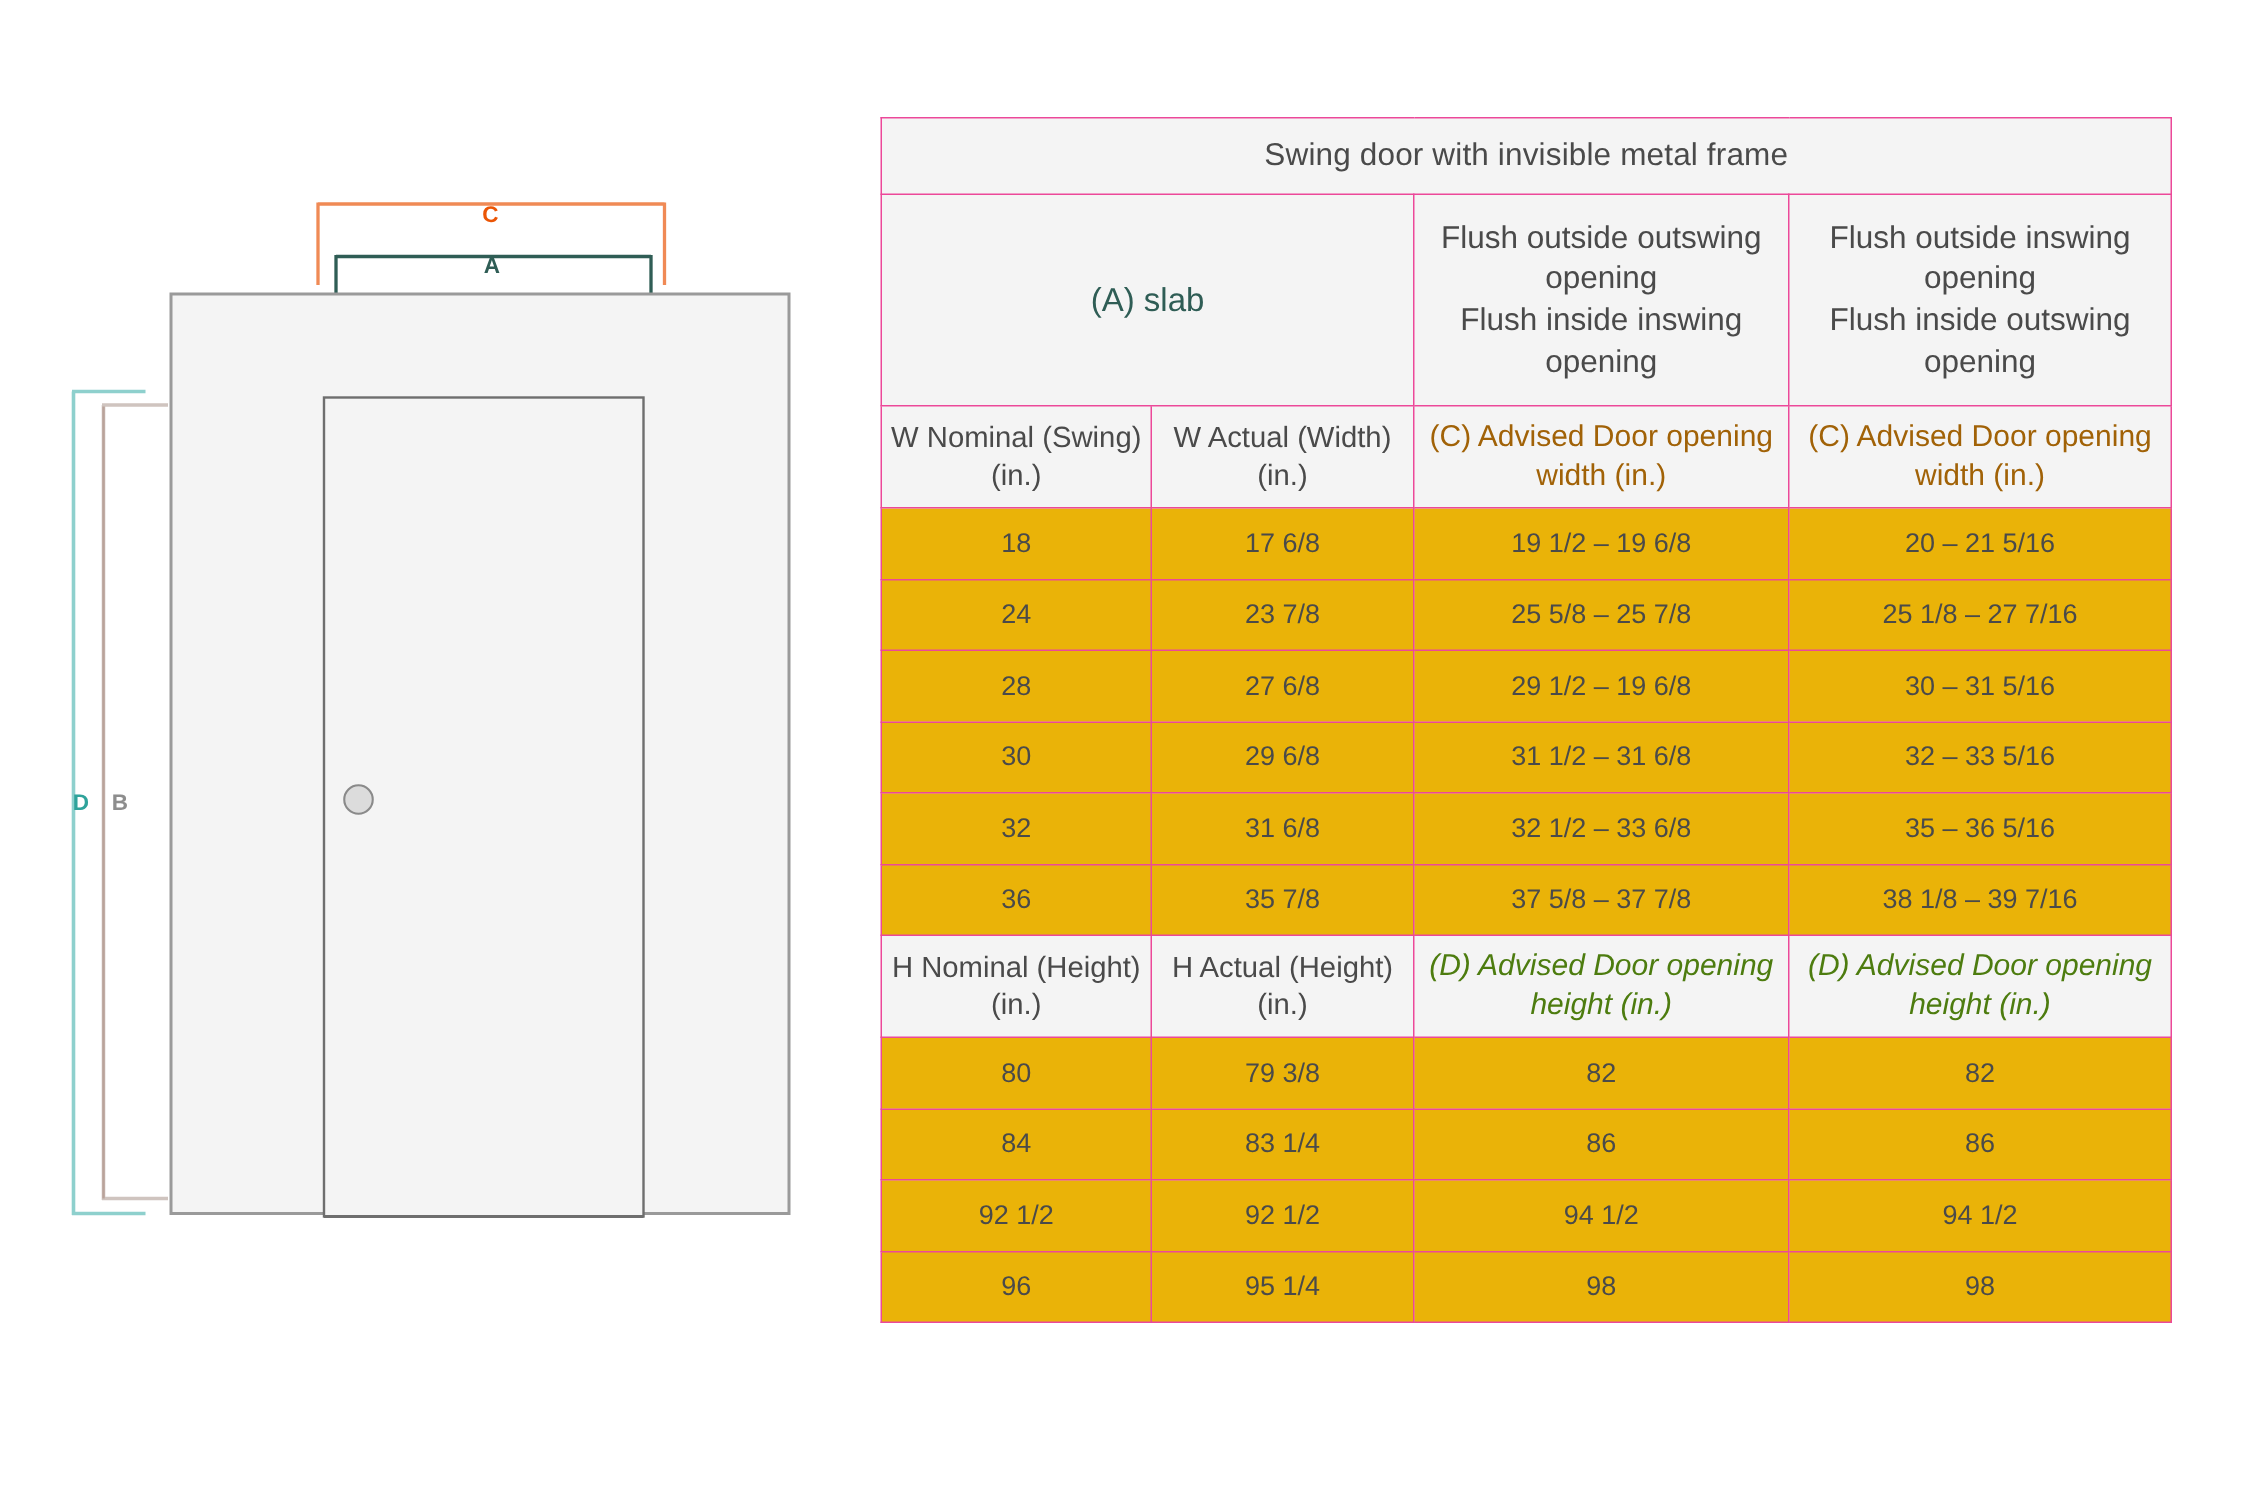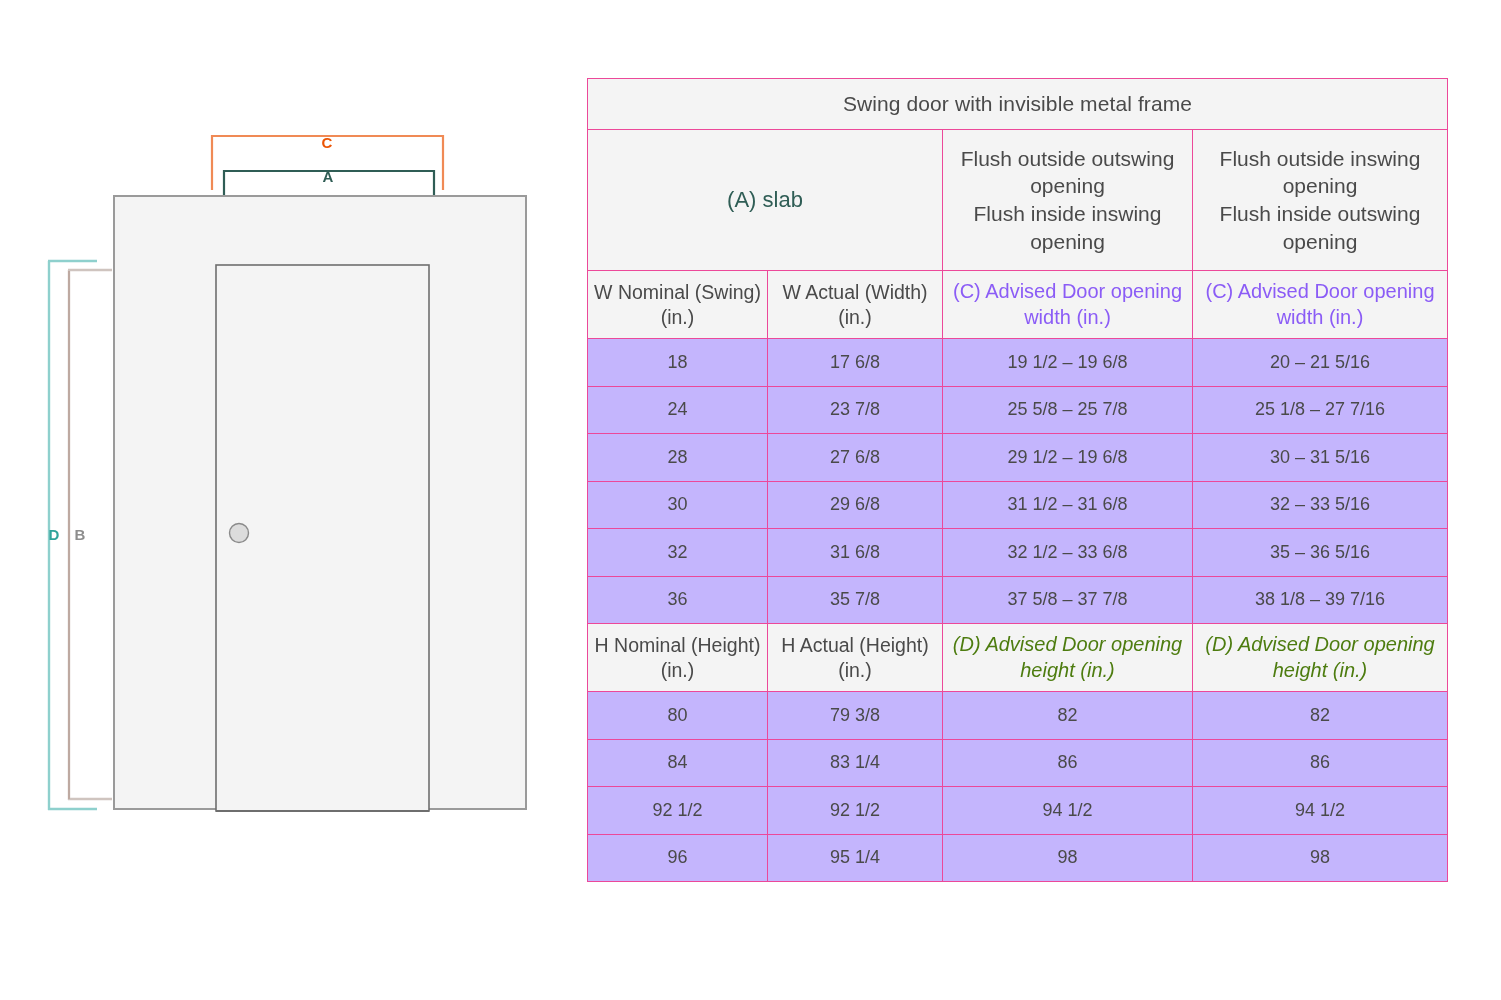--- a/index.html
+++ b/index.html
@@ -81,28 +81,28 @@
   .grp-stack { display: flex; flex-direction: column; }
   .grp-stack > div { }
 
   .hdr-cell {
     background: #f4f4f4;
     height: 68px;
     font-size: 19.5px;
     line-height: 1.28;
     padding: 4px 6px;
   }
-  .hdr-cell.accent-orange { color: #8b5cf6; font-size: 20px; }
+  .hdr-cell.accent-orange { color: #a16207; font-size: 20px; }
   .hdr-cell.accent-teal   { color: #4d7c0f; font-size: 20px; font-style: italic; }
 
   .data-cell {
     height: 47.5px;
     font-size: 18px;
     color: #585858;
-    background: #c4b5fd;
+    background: #eab308;
   }
 </style>
 </head>
 <body>
 
 <div id="page">
 
   <div id="diagram">
     <svg width="570" height="1000" viewBox="0 0 570 1000">
 

